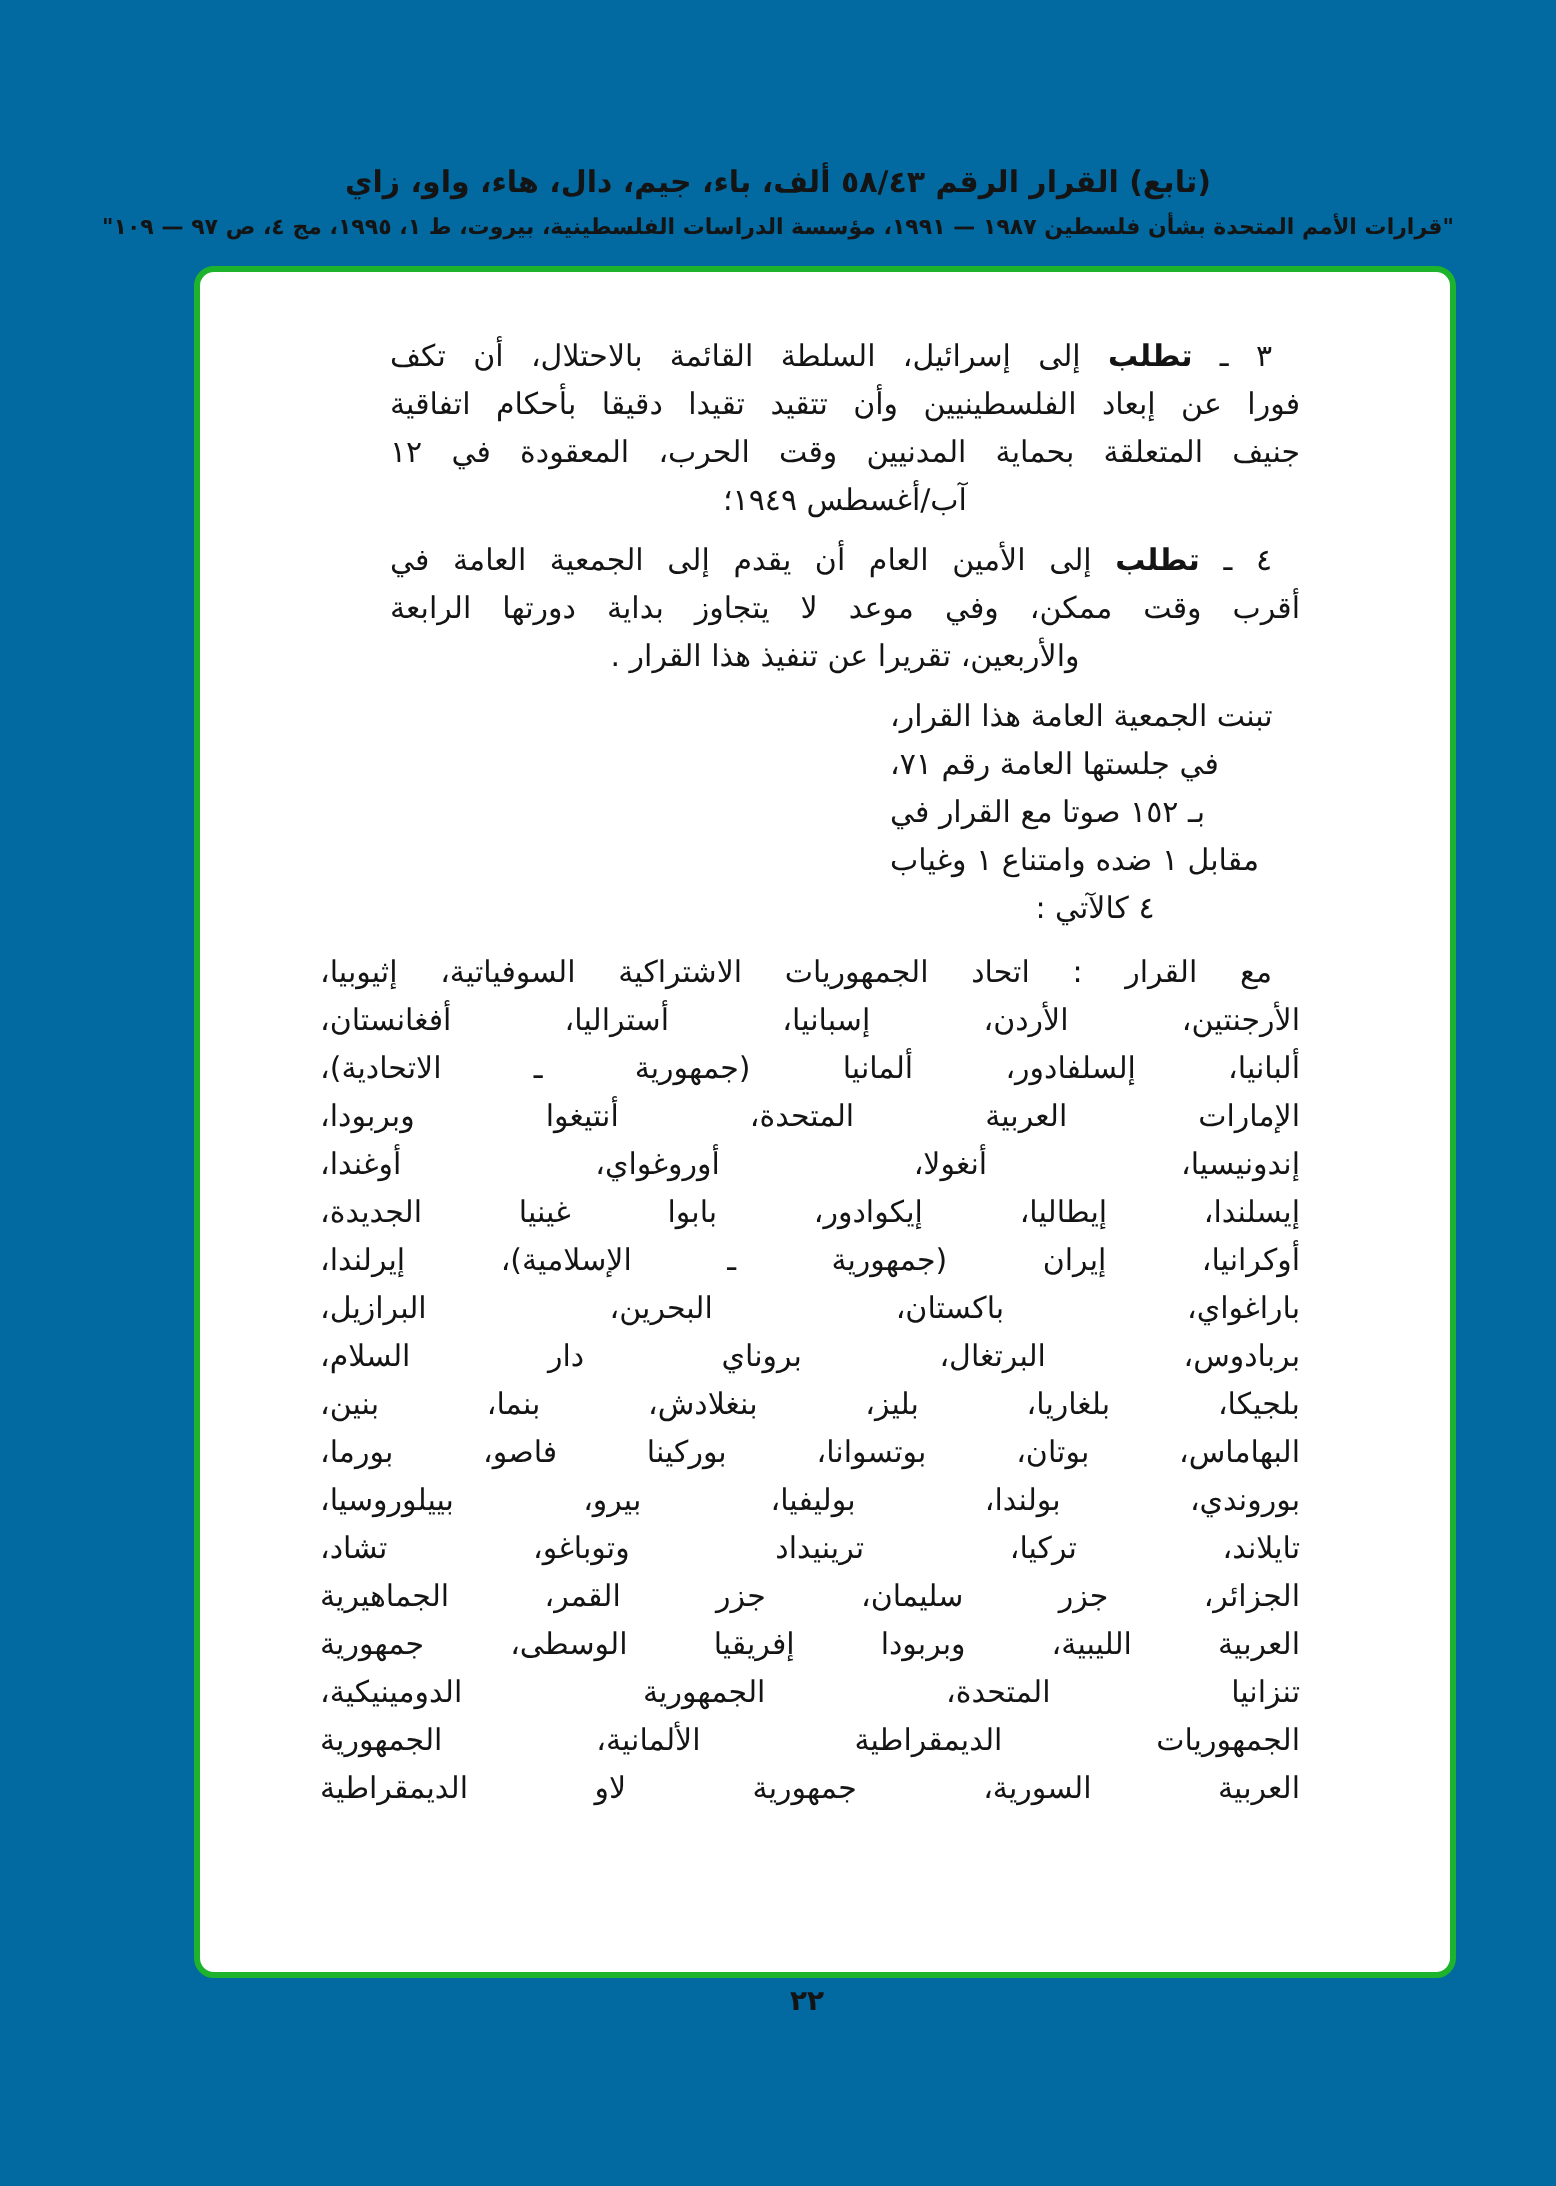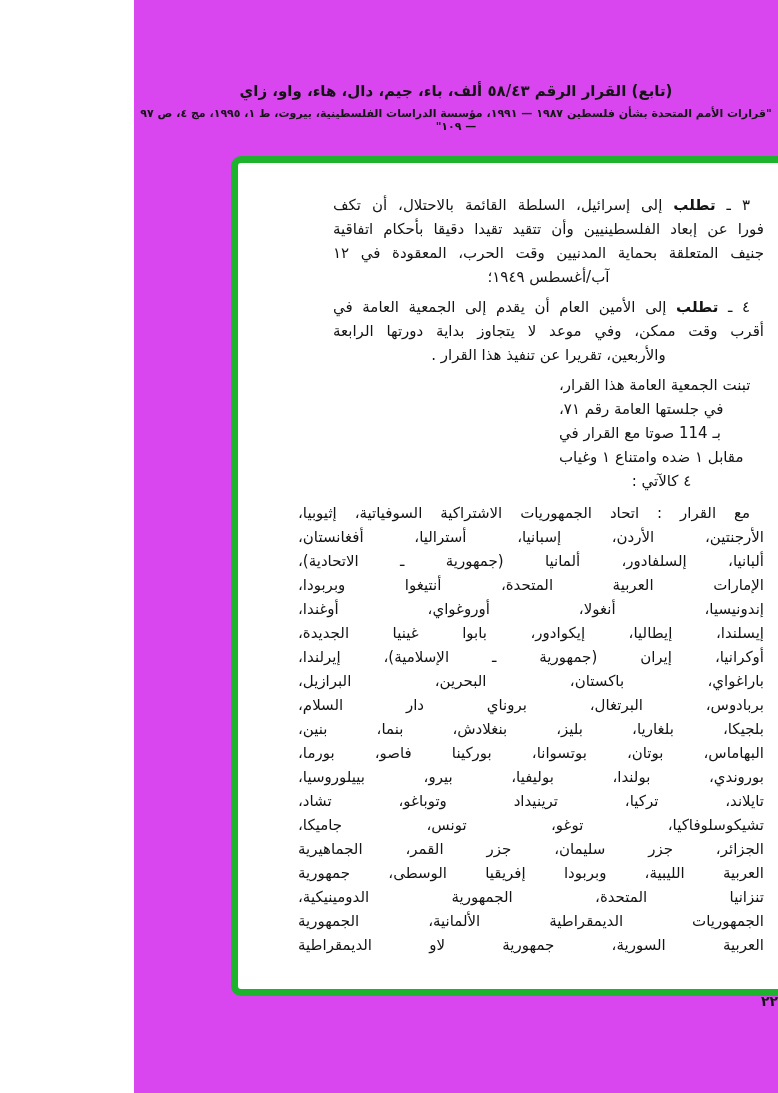--- a/index.html
+++ b/index.html
@@ -3,23 +3,23 @@
 <meta charset="utf-8">
 <style>
   html, body {
     margin: 0;
     padding: 0;
     background: #ffffff;
     font-family: "DejaVu Sans", sans-serif;
   }
   .page {
     position: relative;
-    width: 644px;
+    width: 778px;
     height: 1093px;
-    background: #d946ef;
+    background: #0369a1;
     color: #141414;
     overflow: hidden;
     text-decoration: underline;
   }
   .hdr {
     position: absolute;
     top: 82px;
     left: 0;
     right: 0;
     text-align: center;
@@ -29,29 +29,29 @@
     font-weight: bold;
     letter-spacing: 0.2px;
   }
   .hdr-src {
     margin-top: 7px;
     font-size: 11px;
     font-weight: bold;
   }
   .frame {
     position: absolute;
-    top: 156px;
+    top: 133px;
     left: 97px;
     width: 593px;
     height: 818px;
-    border: 7px solid #0ea5e9;
+    border: 3px solid #0ea5e9;
     border-radius: 10px;
     box-sizing: content-box;
     background: #ffffff;
-    padding: 4px;
+    padding: 16px;
   }
   .content {
     position: absolute;
     top: 30px;
     right: 75px;
     left: 95px;
     font-size: 15px;
     line-height: 24px;
   }
   .jline {
@@ -73,21 +73,21 @@
     margin: 0 0 8px auto; 
   }
   .list {
     margin-left: -35px; 
   }
   .pagenum {
     position: absolute;
     top: 993px;
     left: 0;
     right: 0;
-    text-align: right;
+    text-align: center;
     font-size: 14px;
     font-weight: bold;
     margin-left: 29px;
   }
   b { font-weight: bold; }
 </style>
 </head>
 <body>
 
 <div class="page">
@@ -109,40 +109,39 @@
 
       <div class="para">
         <div class="jline indent"><span>٤ ـ </span><b>تطلب</b><span> إلى الأمين العام أن يقدم إلى الجمعية العامة في</span></div>
         <div class="jline">أقرب وقت ممكن، وفي موعد لا يتجاوز بداية دورتها الرابعة</div>
         <div class="cline">والأربعين، تقريرا عن تنفيذ هذا القرار .</div>
       </div>
 
       <div class="vote">
         <div class="rline">تبنت الجمعية العامة هذا القرار،</div>
         <div class="rline">في جلستها العامة رقم ٧١،</div>
-        <div class="rline">بـ 114 صوتا مع القرار في</div>
+        <div class="rline">بـ ١٥٢ صوتا مع القرار في</div>
         <div class="rline">مقابل ١ ضده وامتناع ١ وغياب</div>
         <div class="cline">٤ كالآتي :</div>
       </div>
 
       <div class="list">
         <div class="jline indent">مع القرار : اتحاد الجمهوريات الاشتراكية السوفياتية، إثيوبيا،</div>
         <div class="jline">الأرجنتين، الأردن، إسبانيا، أستراليا، أفغانستان،</div>
         <div class="jline">ألبانيا، إلسلفادور، ألمانيا (جمهورية ـ الاتحادية)،</div>
         <div class="jline">الإمارات العربية المتحدة، أنتيغوا وبربودا،</div>
         <div class="jline">إندونيسيا، أنغولا، أوروغواي، أوغندا،</div>
         <div class="jline">إيسلندا، إيطاليا، إيكوادور، بابوا غينيا الجديدة،</div>
         <div class="jline">أوكرانيا، إيران (جمهورية ـ الإسلامية)، إيرلندا،</div>
         <div class="jline">باراغواي، باكستان، البحرين، البرازيل،</div>
         <div class="jline">بربادوس، البرتغال، بروناي دار السلام،</div>
         <div class="jline">بلجيكا، بلغاريا، بليز، بنغلادش، بنما، بنين،</div>
         <div class="jline">البهاماس، بوتان، بوتسوانا، بوركينا فاصو، بورما،</div>
         <div class="jline">بوروندي، بولندا، بوليفيا، بيرو، بييلوروسيا،</div>
         <div class="jline">تايلاند، تركيا، ترينيداد وتوباغو، تشاد،</div>
-        <div class="jline">تشيكوسلوفاكيا، توغو، تونس، جاميكا،</div>
         <div class="jline">الجزائر، جزر سليمان، جزر القمر، الجماهيرية</div>
         <div class="jline">العربية الليبية، وبربودا إفريقيا الوسطى، جمهورية</div>
         <div class="jline">تنزانيا المتحدة، الجمهورية الدومينيكية،</div>
         <div class="jline">الجمهوريات الديمقراطية الألمانية، الجمهورية</div>
         <div class="jline">العربية السورية، جمهورية لاو الديمقراطية</div>
       </div>
 
     </div>
   </div>
 

